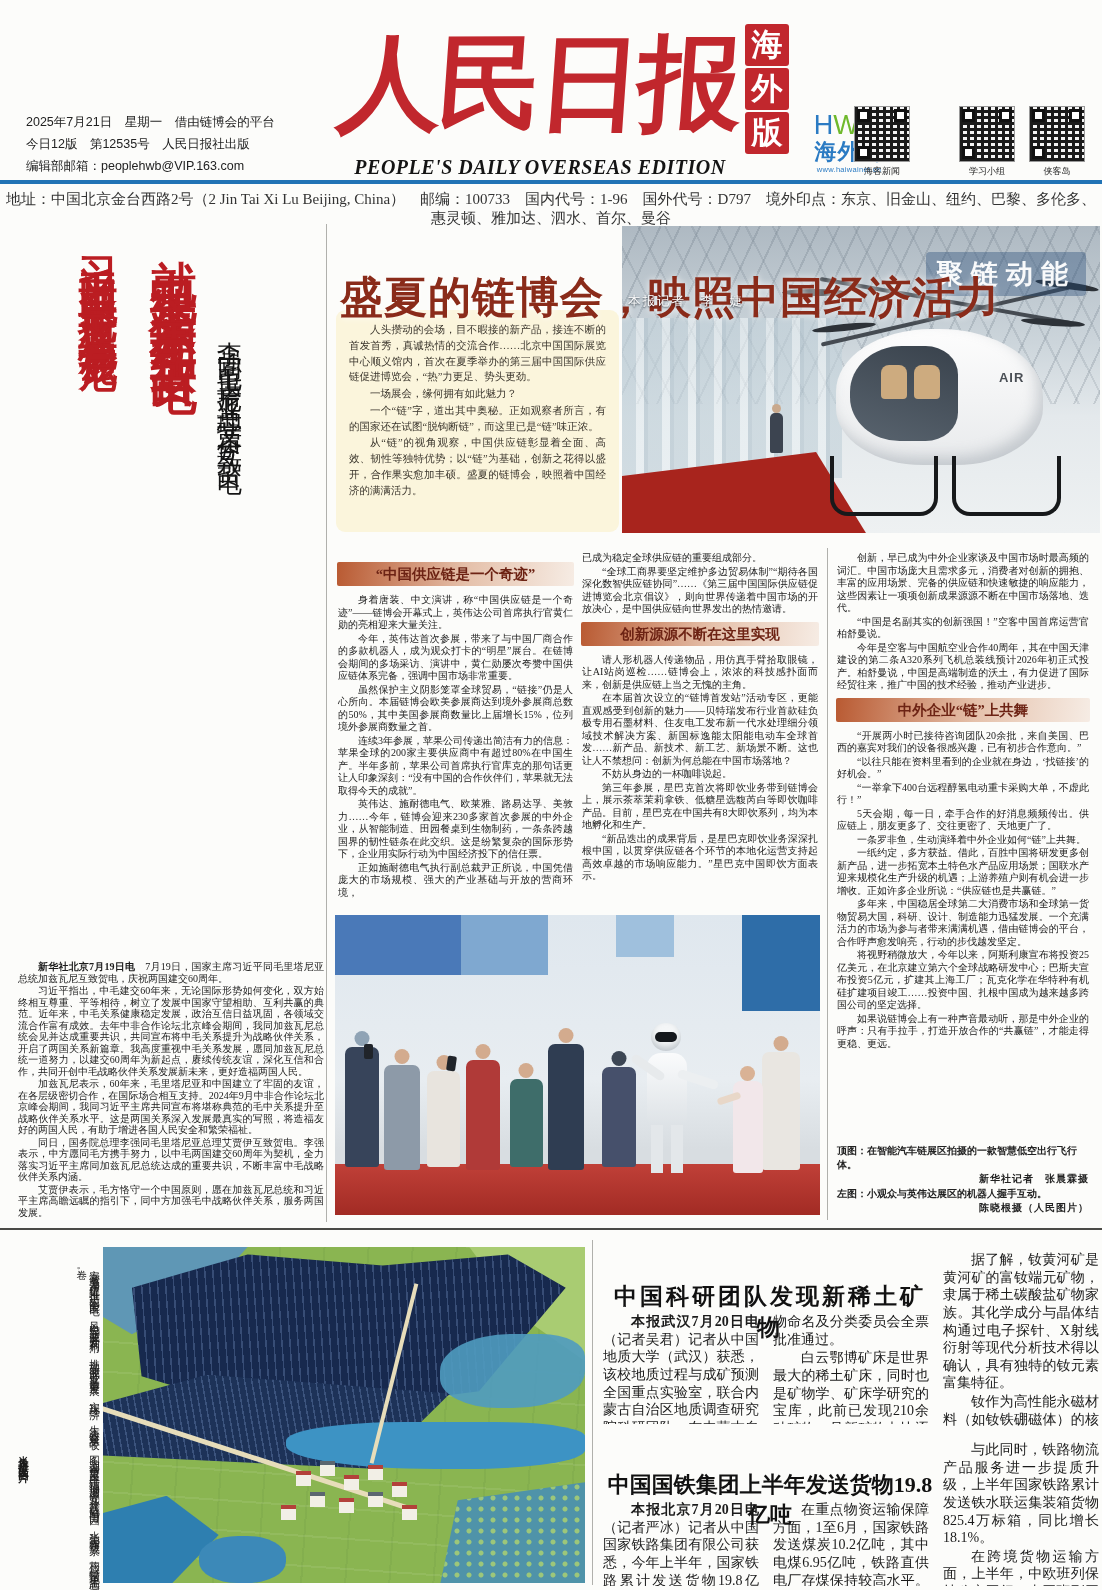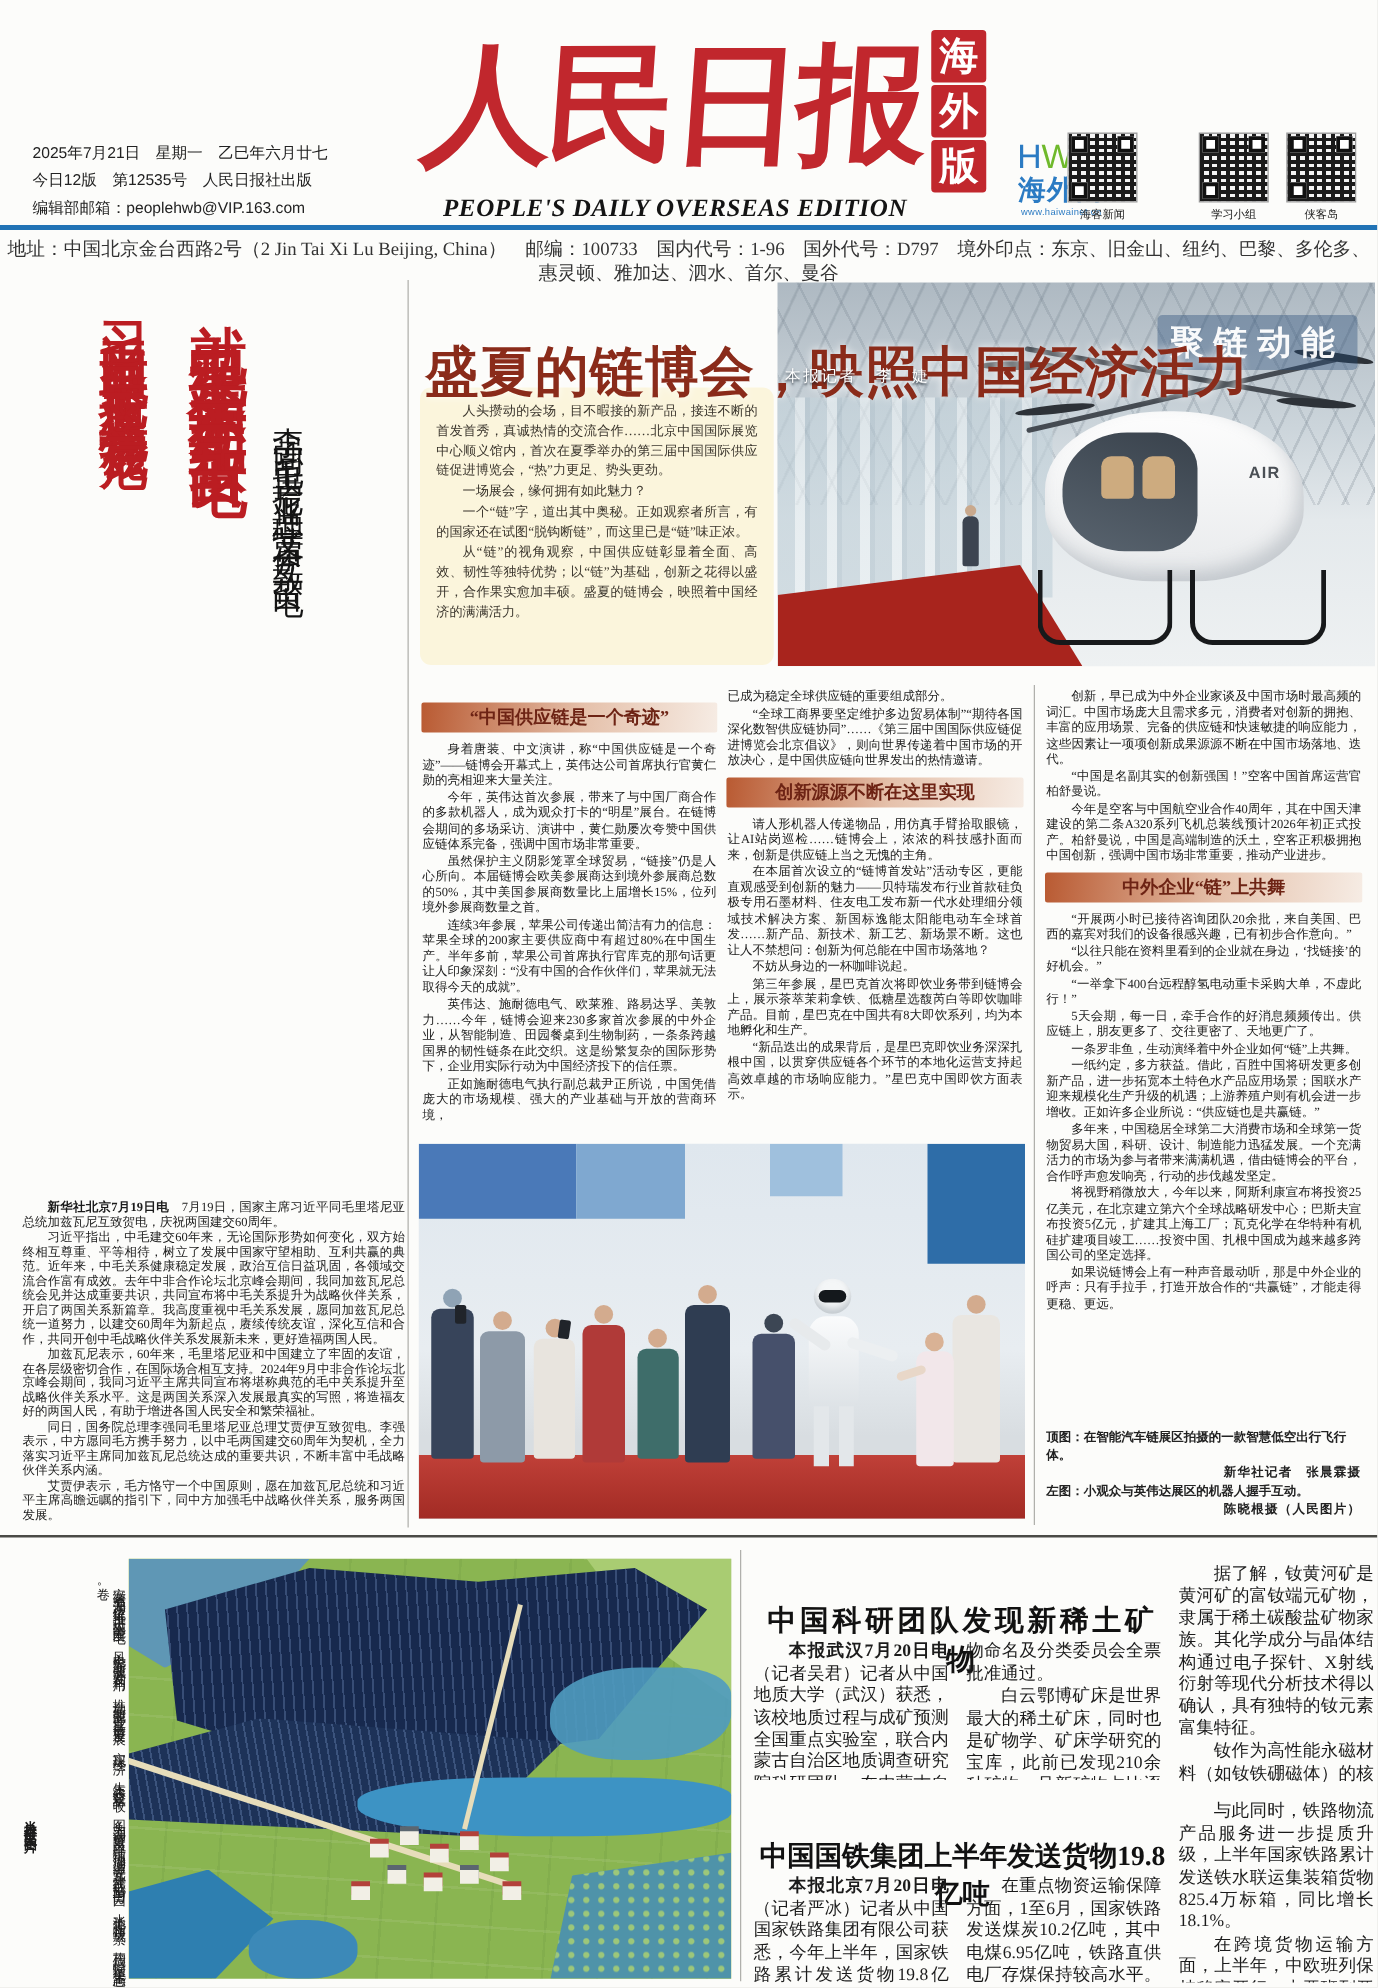--- a/index.html
+++ b/index.html
@@ -189,21 +189,21 @@
   .bcol{position:absolute;width:158px;font-size:14px;line-height:1.26;text-align:justify;
      text-justify:inter-character;overflow:hidden;color:#1b1b1b;}
 </style>
 </head>
 <body>
 
 <div class="page">
 
   <header>
     <div class="dateblock">
-      <div>2025年7月21日　星期一　乙巳年六月廿七</div>
+      <div>2025年7月21日　星期一　借由链博会的平台</div>
       <div>今日12版　第12535号　人民日报社出版</div>
       <div>编辑部邮箱：peoplehwb@VIP.163.com</div>
     </div>
     <div class="brand">人民日报</div>
     <div class="edition">
       <span class="ed-box">海</span>
       <span class="ed-box">外</span>
       <span class="ed-box">版</span>
     </div>
     <div class="entitle">PEOPLE'S DAILY OVERSEAS EDITION</div>
@@ -316,21 +316,21 @@
         <p>不妨从身边的一杯咖啡说起。</p>
         <p>第三年参展，星巴克首次将即饮业务带到链博会上，展示茶萃茉莉拿铁、低糖星选馥芮白等即饮咖啡产品。目前，星巴克在中国共有8大即饮系列，均为本地孵化和生产。</p>
         <p>“新品迭出的成果背后，是星巴克即饮业务深深扎根中国，以贯穿供应链各个环节的本地化运营支持起高效卓越的市场响应能力。”星巴克中国即饮方面表示。</p>
       </div>
   </div>
 
   <div class="col colC">
     <div>
         <p>创新，早已成为中外企业家谈及中国市场时最高频的词汇。中国市场庞大且需求多元，消费者对创新的拥抱、丰富的应用场景、完备的供应链和快速敏捷的响应能力，这些因素让一项项创新成果源源不断在中国市场落地、迭代。</p>
         <p>“中国是名副其实的创新强国！”空客中国首席运营官柏舒曼说。</p>
-        <p>今年是空客与中国航空业合作40周年，其在中国天津建设的第二条A320系列飞机总装线预计2026年初正式投产。柏舒曼说，中国是高端制造的沃土，空客正积极拥抱中国创新，强调中国市场非常重要，推动产业进步。</p>
+        <p>今年是空客与中国航空业合作40周年，其在中国天津建设的第二条A320系列飞机总装线预计2026年初正式投产。柏舒曼说，中国是高端制造的沃土，有力促进了国际经贸往来，推广中国的技术经验，推动产业进步。</p>
       </div>
     <div class="band">中外企业“链”上共舞</div>
     <div>
         <p>“开展两小时已接待咨询团队20余批，来自美国、巴西的嘉宾对我们的设备很感兴趣，已有初步合作意向。”</p>
         <p>“以往只能在资料里看到的企业就在身边，‘找链接’的好机会。”</p>
         <p>“一举拿下400台远程醇氢电动重卡采购大单，不虚此行！”</p>
         <p>5天会期，每一日，牵手合作的好消息频频传出。供应链上，朋友更多了、交往更密了、天地更广了。</p>
         <p>一条罗非鱼，生动演绎着中外企业如何“链”上共舞。</p>
         <p>一纸约定，多方获益。借此，百胜中国将研发更多创新产品，进一步拓宽本土特色水产品应用场景；国联水产迎来规模化生产升级的机遇；上游养殖户则有机会进一步增收。正如许多企业所说：“供应链也是共赢链。”</p>
         <p>多年来，中国稳居全球第二大消费市场和全球第一货物贸易大国，科研、设计、制造能力迅猛发展。一个充满活力的市场为参与者带来满满机遇，借由链博会的平台，合作呼声愈发响亮，行动的步伐越发坚定。</p>

